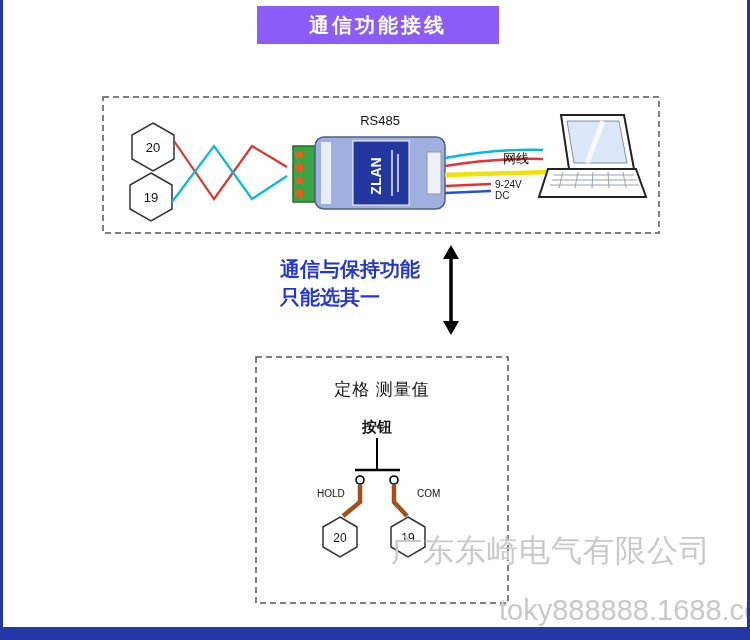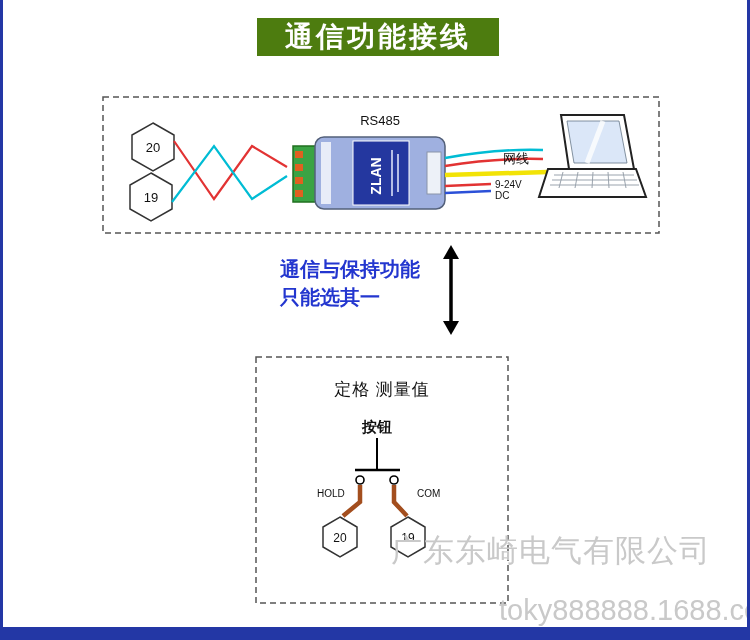--- a/index.html
+++ b/index.html
@@ -7,24 +7,24 @@
     position:relative;
     width:750px;height:640px;
     background:#ffffff;
     overflow:hidden;
     font-family:"Liberation Sans","DejaVu Sans",sans-serif;
     border-left:3px solid #2337a5;
     border-right:3px solid #2337a5;
     box-sizing:border-box;
   }
   .header-bar{
-    position:absolute;left:254px;top:18px;width:242px;height:38px;
-    background:#4d7c0f;color:#ffffff;
+    position:absolute;left:254px;top:6px;width:242px;height:38px;
+    background:#8b5cf6;color:#ffffff;
     display:flex;align-items:center;justify-content:center;
-    font-size:28px;font-weight:bold;letter-spacing:3px;
+    font-size:20px;font-weight:bold;letter-spacing:3px;
   }
   .diagram-svg{position:absolute;left:0;top:0;width:750px;height:640px;}
   .watermark-company{
     position:absolute;left:388px;top:530px;
     font-size:31px;color:#c9c9c9;letter-spacing:1px;white-space:nowrap;
     pointer-events:none;
   }
   .watermark-url{
     position:absolute;left:496px;top:594px;
     font-size:29px;color:#c9c9c9;white-space:nowrap;

